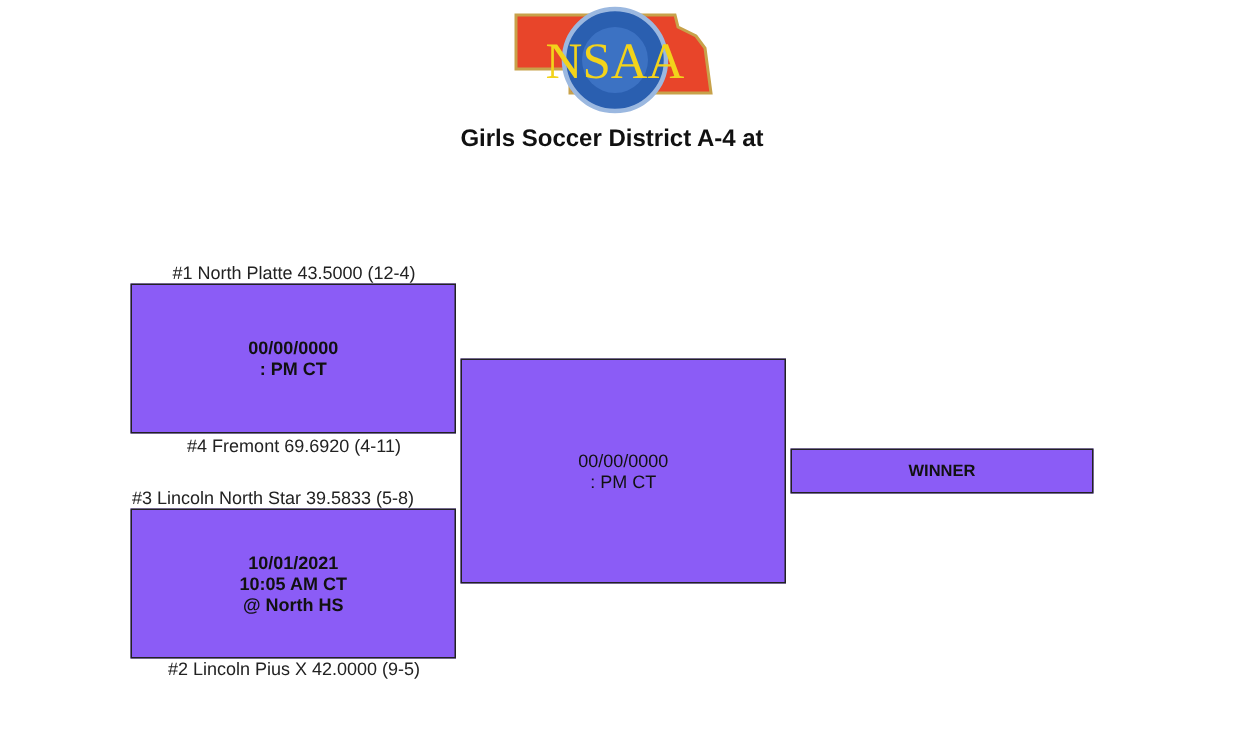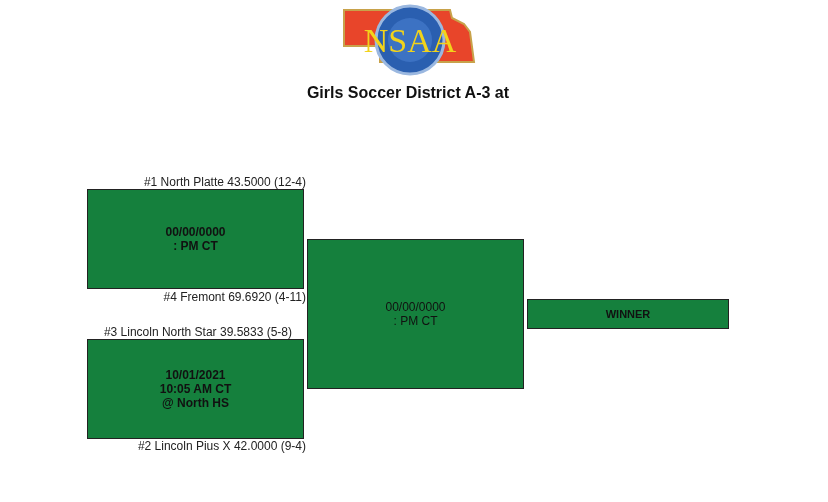--- a/index.html
+++ b/index.html
@@ -1,56 +1,56 @@
 <!DOCTYPE html>
 <html><head>
 <meta charset="utf-8">
 <style>
   html, body { margin:0; padding:0; background:#ffffff; }
   body { width:828px; height:502px; position:relative; overflow:hidden; font-family:"Liberation Sans", sans-serif; color:#111; }
   .logo { position:absolute; left:340px; top:2px; width:140px; height:76px; }
   .title { position:absolute; left:0; width:816px; top:84px; text-align:center; font-weight:bold; font-size:16px; }
-  .team { position:absolute; font-size:12px; text-align:right; width:220px; color:#222; }
-  .box { position:absolute; background:#15803d; border:1px solid #222; box-sizing:border-box;
+  .team { position:absolute; font-size:12px; text-align:center; width:220px; color:#222; }
+  .box { position:absolute; background:#8b5cf6; border:1px solid #222; box-sizing:border-box;
          display:flex; align-items:center; justify-content:center; text-align:center; font-size:12px; line-height:14px; }
   .box.bold { font-weight:bold; }
   .box .line { display:block; }
 </style>
 </head>
 <body>
 
 <div class="logo">
   <svg width="140" height="76" viewBox="0 0 140 76">
     <polygon points="4,8 110,8 112,16 124,22 130,30 134,60 40,60 40,44 4,44" fill="#e8452a" stroke="#c8a24a" stroke-width="2"></polygon>
     <circle cx="70" cy="38" r="34" fill="#2a5fb0" stroke="#9bb8e0" stroke-width="3"></circle>
     <circle cx="70" cy="38" r="22" fill="#4a7fd0" opacity="0.6"></circle>
     <text x="70" y="50" text-anchor="middle" font-family="'Liberation Serif', serif" font-size="34" fill="#f2d31b">NSAA</text>
   </svg>
 </div>
 
-<div class="title">Girls Soccer District A-3 at</div>
+<div class="title">Girls Soccer District A-4 at</div>
 
 <div class="team" style="left:86px; top:175px;">#1 North Platte 43.5000 (12-4)</div>
 <div class="box bold" style="left:87px; top:189px; width:217px; height:100px;">
   <div>
     <span class="line">00/00/0000</span>
     <span class="line">: PM CT</span>
   </div>
 </div>
 <div class="team" style="left:86px; top:290px;">#4 Fremont 69.6920 (4-11)</div>
 
 <div class="team" style="left:72px; top:325px;">#3 Lincoln North Star 39.5833 (5-8)</div>
 <div class="box bold" style="left:87px; top:339px; width:217px; height:100px;">
   <div>
     <span class="line">10/01/2021</span>
     <span class="line">10:05 AM CT</span>
     <span class="line">@ North HS</span>
   </div>
 </div>
-<div class="team" style="left:86px; top:439px;">#2 Lincoln Pius X 42.0000 (9-4)</div>
+<div class="team" style="left:86px; top:439px;">#2 Lincoln Pius X 42.0000 (9-5)</div>
 
 <div class="box" style="left:307px; top:239px; width:217px; height:150px;">
   <div>
     <span class="line">00/00/0000</span>
     <span class="line">: PM CT</span>
   </div>
 </div>
 
 <div class="box bold" style="left:527px; top:299px; width:202px; height:30px; font-size:11px;text-align:center;">
   <span>WINNER</span>

